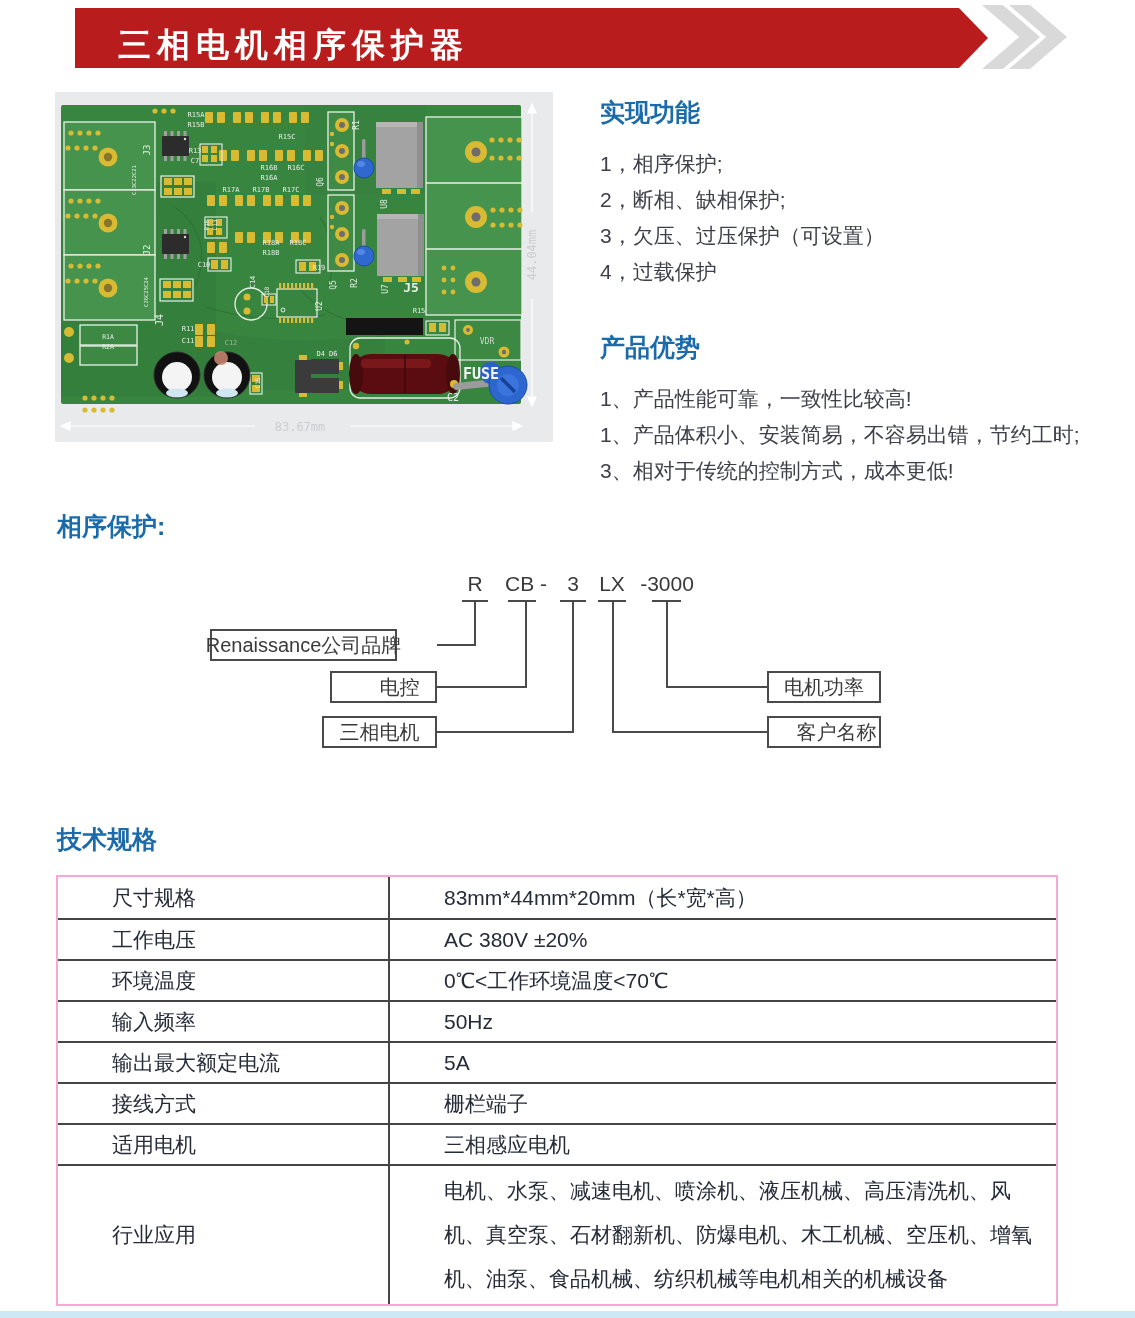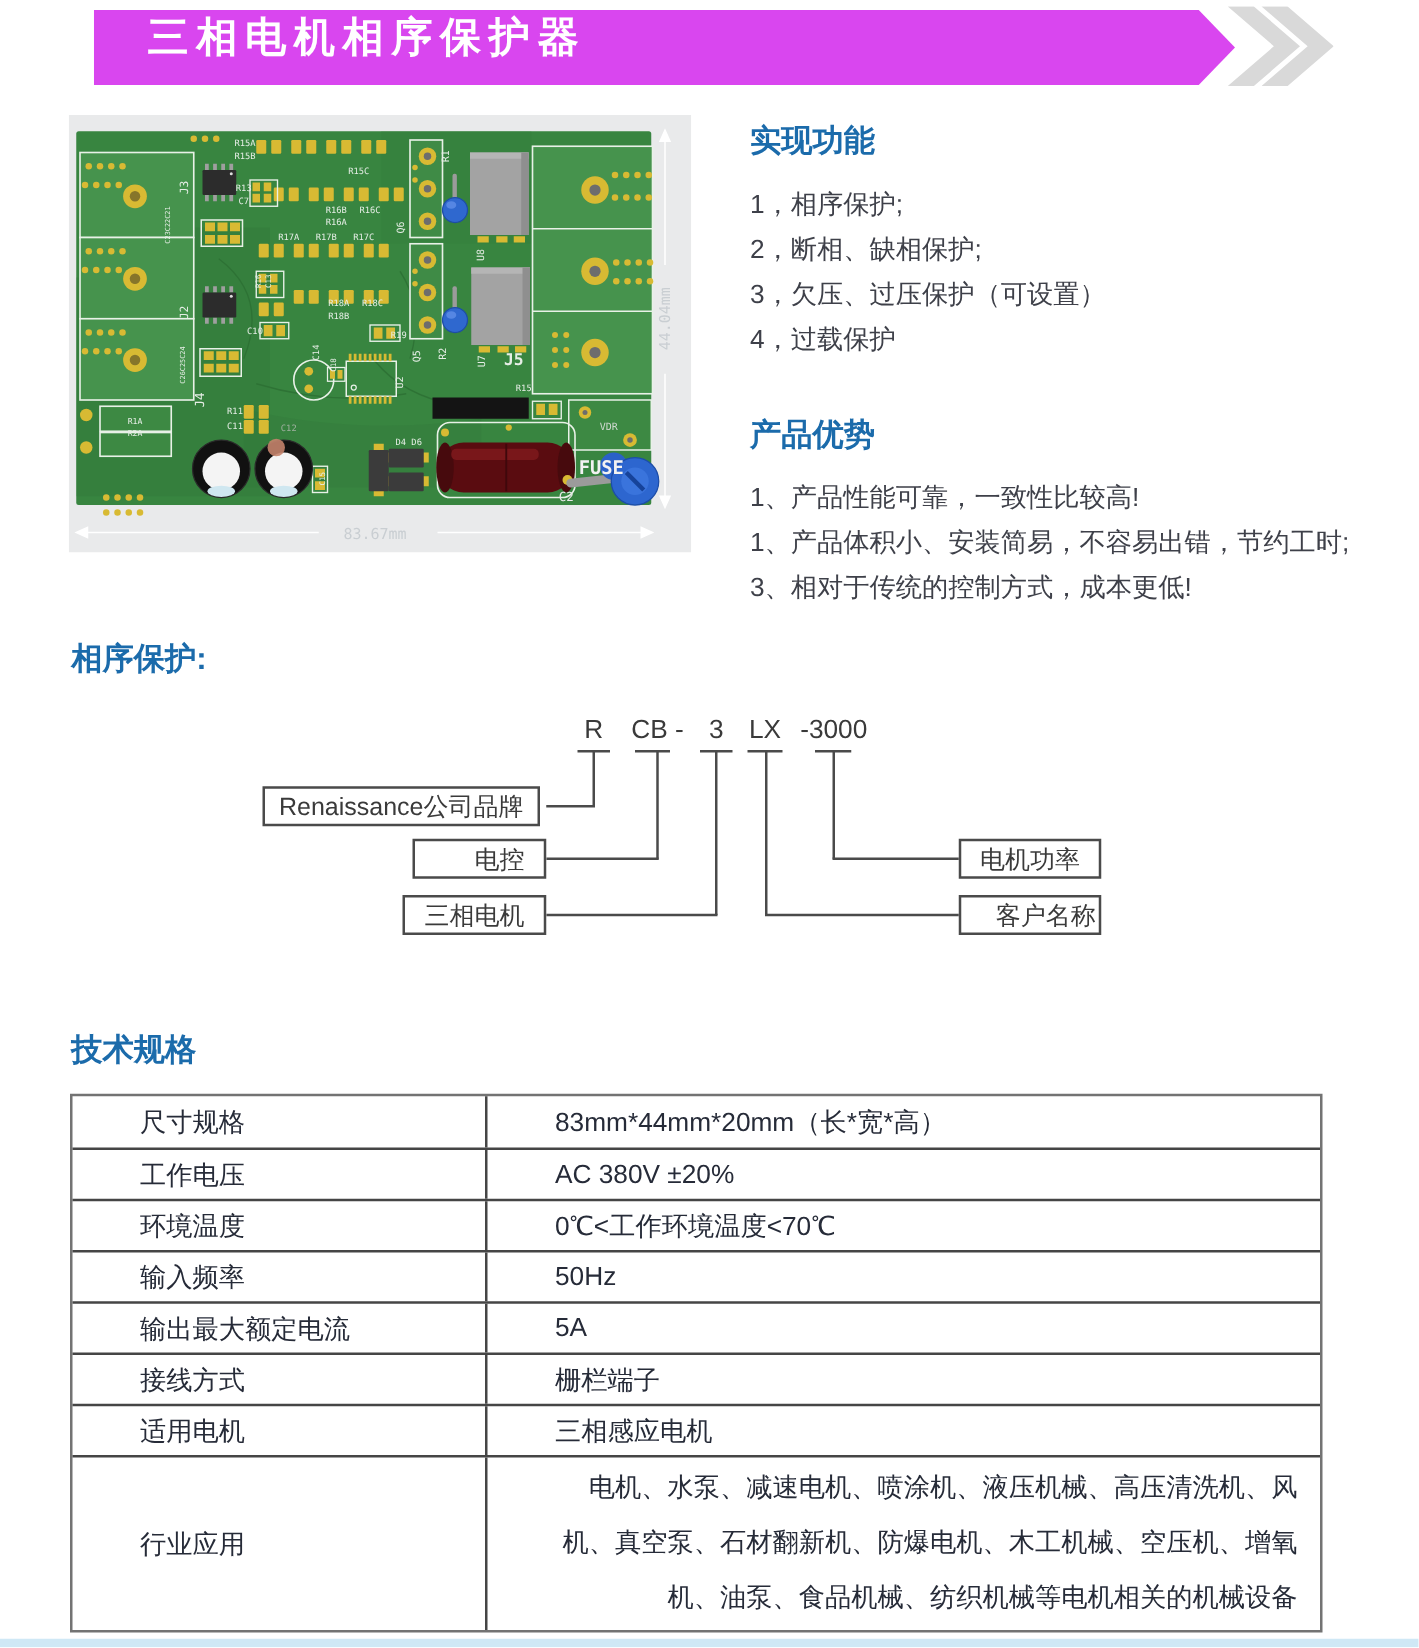--- a/index.html
+++ b/index.html
@@ -1,23 +1,23 @@
 <!DOCTYPE html>
 <html><head>
 <meta charset="utf-8">
 <style>
   * { margin:0; padding:0; box-sizing:border-box; }
   html,body { background:#ffffff; }
   body { font-family:"Liberation Sans", sans-serif; }
   .page { position:relative; width:1135px; height:1318px; background:#ffffff; overflow:hidden; margin:0 auto; }
 
   
-  .banner { position:absolute; left:75px; top:8px; width:913px; height:60px; background:#d946ef;
+  .banner { position:absolute; left:75px; top:8px; width:913px; height:60px; background:#b91c1c;
             clip-path:polygon(0 0, calc(100% - 29px) 0, 100% 50%, calc(100% - 29px) 100%, 0 100%);
-            display:flex; align-items:flex-start; }
+            display:flex; align-items:flex-end; }
   .banner-title { color:#ffffff; font-size:33px; font-weight:bold; letter-spacing:6px; padding-left:43px; white-space:nowrap; }
   .chev { position:absolute; top:5px; width:58px; height:64px; background:#d9d9d9;
           clip-path:polygon(0 0, 36% 0, 100% 50%, 36% 100%, 0 100%, 64% 50%); }
   .chev1 { left:982px; }
   .chev2 { left:1009px; }
 
   
   .pcb { position:absolute; left:55px; top:92px; width:498px; height:350px; }
   .pcb text { font-family:"DejaVu Sans Mono", monospace; }
 
@@ -32,21 +32,21 @@
   
   .model-title { position:absolute; left:57px; top:510px; color:#1b6bab; font-size:25px; font-weight:bold; }
   .diagram-lines { position:absolute; left:0; top:560px; width:900px; height:200px; }
   .code-seg { position:absolute; top:571px; height:26px; font-size:21px; font-weight:500; color:#3a3a3a;
               display:flex; align-items:center; justify-content:center; white-space:nowrap; }
   .dbox { position:absolute; height:32px; border:2px solid #4a4a4a; background:#ffffff; color:#3a3a3a;
           font-size:20px; display:flex; align-items:center; justify-content:center; white-space:nowrap; }
 
   
   .specs-title { position:absolute; left:57px; top:823px; color:#1b6bab; font-size:25px; font-weight:bold; }
-  .specs-table { position:absolute; left:56px; top:875px; width:1002px; border:2px solid #737373; background:#fff;text-align:right; }
+  .specs-table { position:absolute; left:56px; top:875px; width:1002px; border:2px solid #f9a8d4; background:#fff; }
   .spec-row { display:flex; height:41px; border-top:2px solid #454545; }
   .spec-row:first-child { border-top:none; }
   .spec-row:last-child { height:140px; }
   .spec-label { width:332px; border-right:2px solid #454545; display:flex; align-items:center;
                 padding-left:54px; font-size:21px; color:#262b38; }
   .spec-value { flex:1; display:flex; align-items:center; padding-left:54px; padding-right:18px;
                 font-size:21px; color:#262b38; }
   .spec-row:last-child .spec-value { line-height:44px; }
 
   .footer-strip { position:absolute; left:0; top:1311px; width:1135px; height:7px; background:#cfe8f5; }
@@ -492,21 +492,21 @@
       <line x1="666" y1="127" x2="768" y2="127"></line>
     </g>
   </svg>
 
   <div class="code-seg" style="left:458px;width:34px;">R</div>
   <div class="code-seg" style="left:496px;width:60px;">CB -</div>
   <div class="code-seg" style="left:553px;width:40px;">3</div>
   <div class="code-seg" style="left:592px;width:40px;">LX</div>
   <div class="code-seg" style="left:627px;width:80px;">-3000</div>
 
-  <div class="dbox" style="left:210px;top:629px;width:222px;">Renaissance公司品牌</div>
+  <div class="dbox" style="left:210px;top:629px;width:187px;">Renaissance公司品牌</div>
   <div class="dbox" style="left:330px;top:671px;width:107px;padding-left:32px;">电控</div>
   <div class="dbox" style="left:322px;top:716px;width:115px;">三相电机</div>
   <div class="dbox" style="left:767px;top:671px;width:114px;">电机功率</div>
   <div class="dbox" style="left:767px;top:716px;width:114px;padding-left:25px;">客户名称</div>
 
   <h2 class="specs-title">技术规格</h2>
   <div class="specs-table" id="specs-table">
       <div class="spec-row">
         <div class="spec-label">尺寸规格</div>
         <div class="spec-value">83mm*44mm*20mm（长*宽*高）</div>

